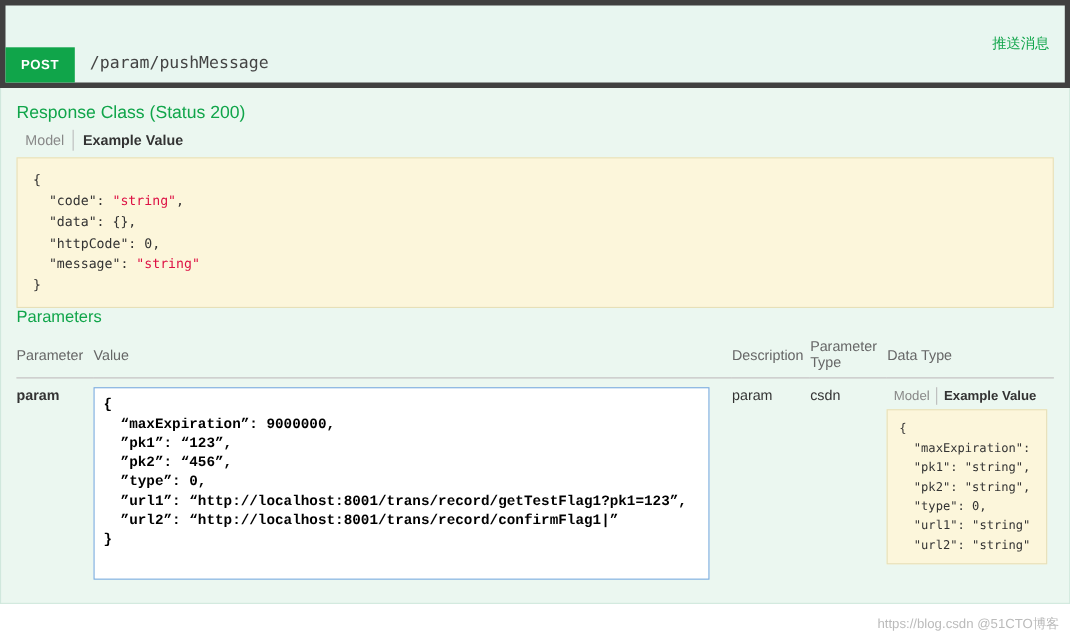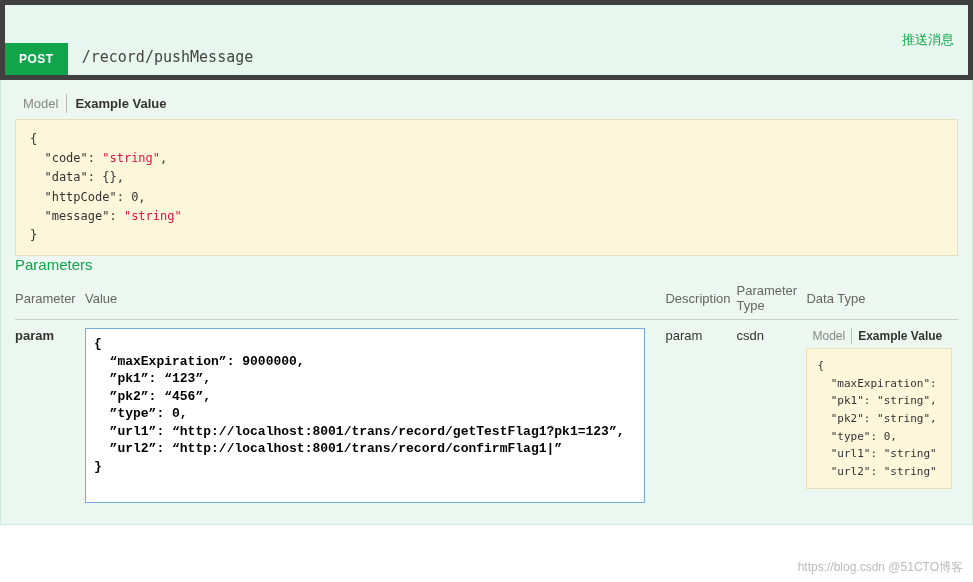--- a/index.html
+++ b/index.html
@@ -31,26 +31,27 @@
   .dt-tabs { display: flex; font-size: 12px; margin-bottom: 4px; }
   .dt-tabs .tab { padding: 1px 6px; }
   .mini-code { background: #fcf6db; border: 1px solid #e6e0b8; padding: 8px 10px; font-family: Consolas, monospace; font-size: 11px; line-height: 1.6; color: #333; white-space: pre; }
   .watermark { position: fixed; right: 10px; bottom: 6px; color: #bbb; font-size: 12px; pointer-events: none; }
 </style>
 </head>
 <body>
 
 <div class="op-header">
   <div class="method-badge">POST</div>
-  <div class="op-path">/record/pushMessage</div>
+  <div class="op-path">/param/pushMessage</div>
   <div class="op-summary">推送消息</div>
 </div>
 
 <div class="op-body">
 
+  <div class="section-title">Response Class (Status 200)</div>
 
   <div class="tablist">
     <span class="tab">Model</span>
     <span class="tab active">Example Value</span>
   </div>
 
   <div class="code-box" id="resp-example">{
   "code": <span class="str">"string"</span>,
   "data": {},
   "httpCode": 0,

